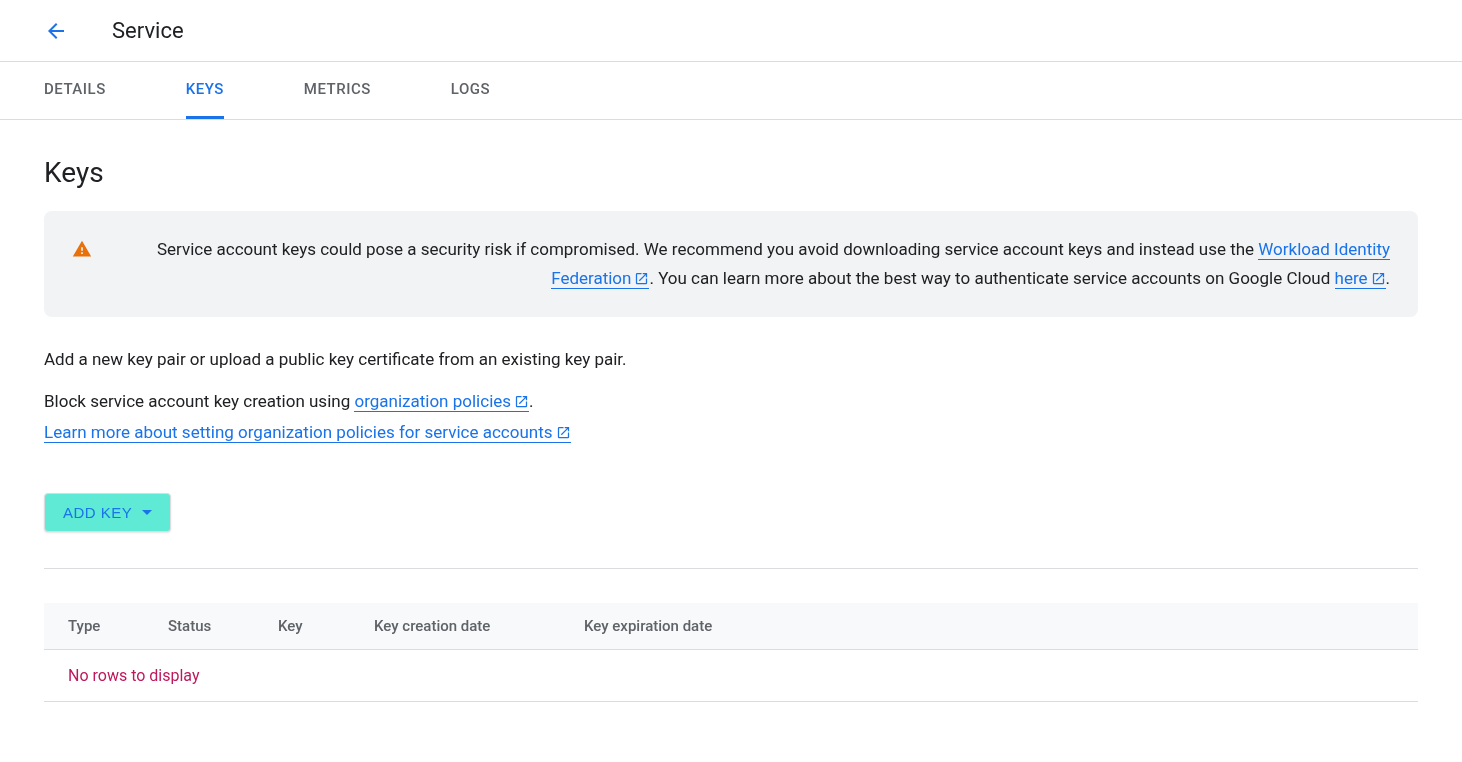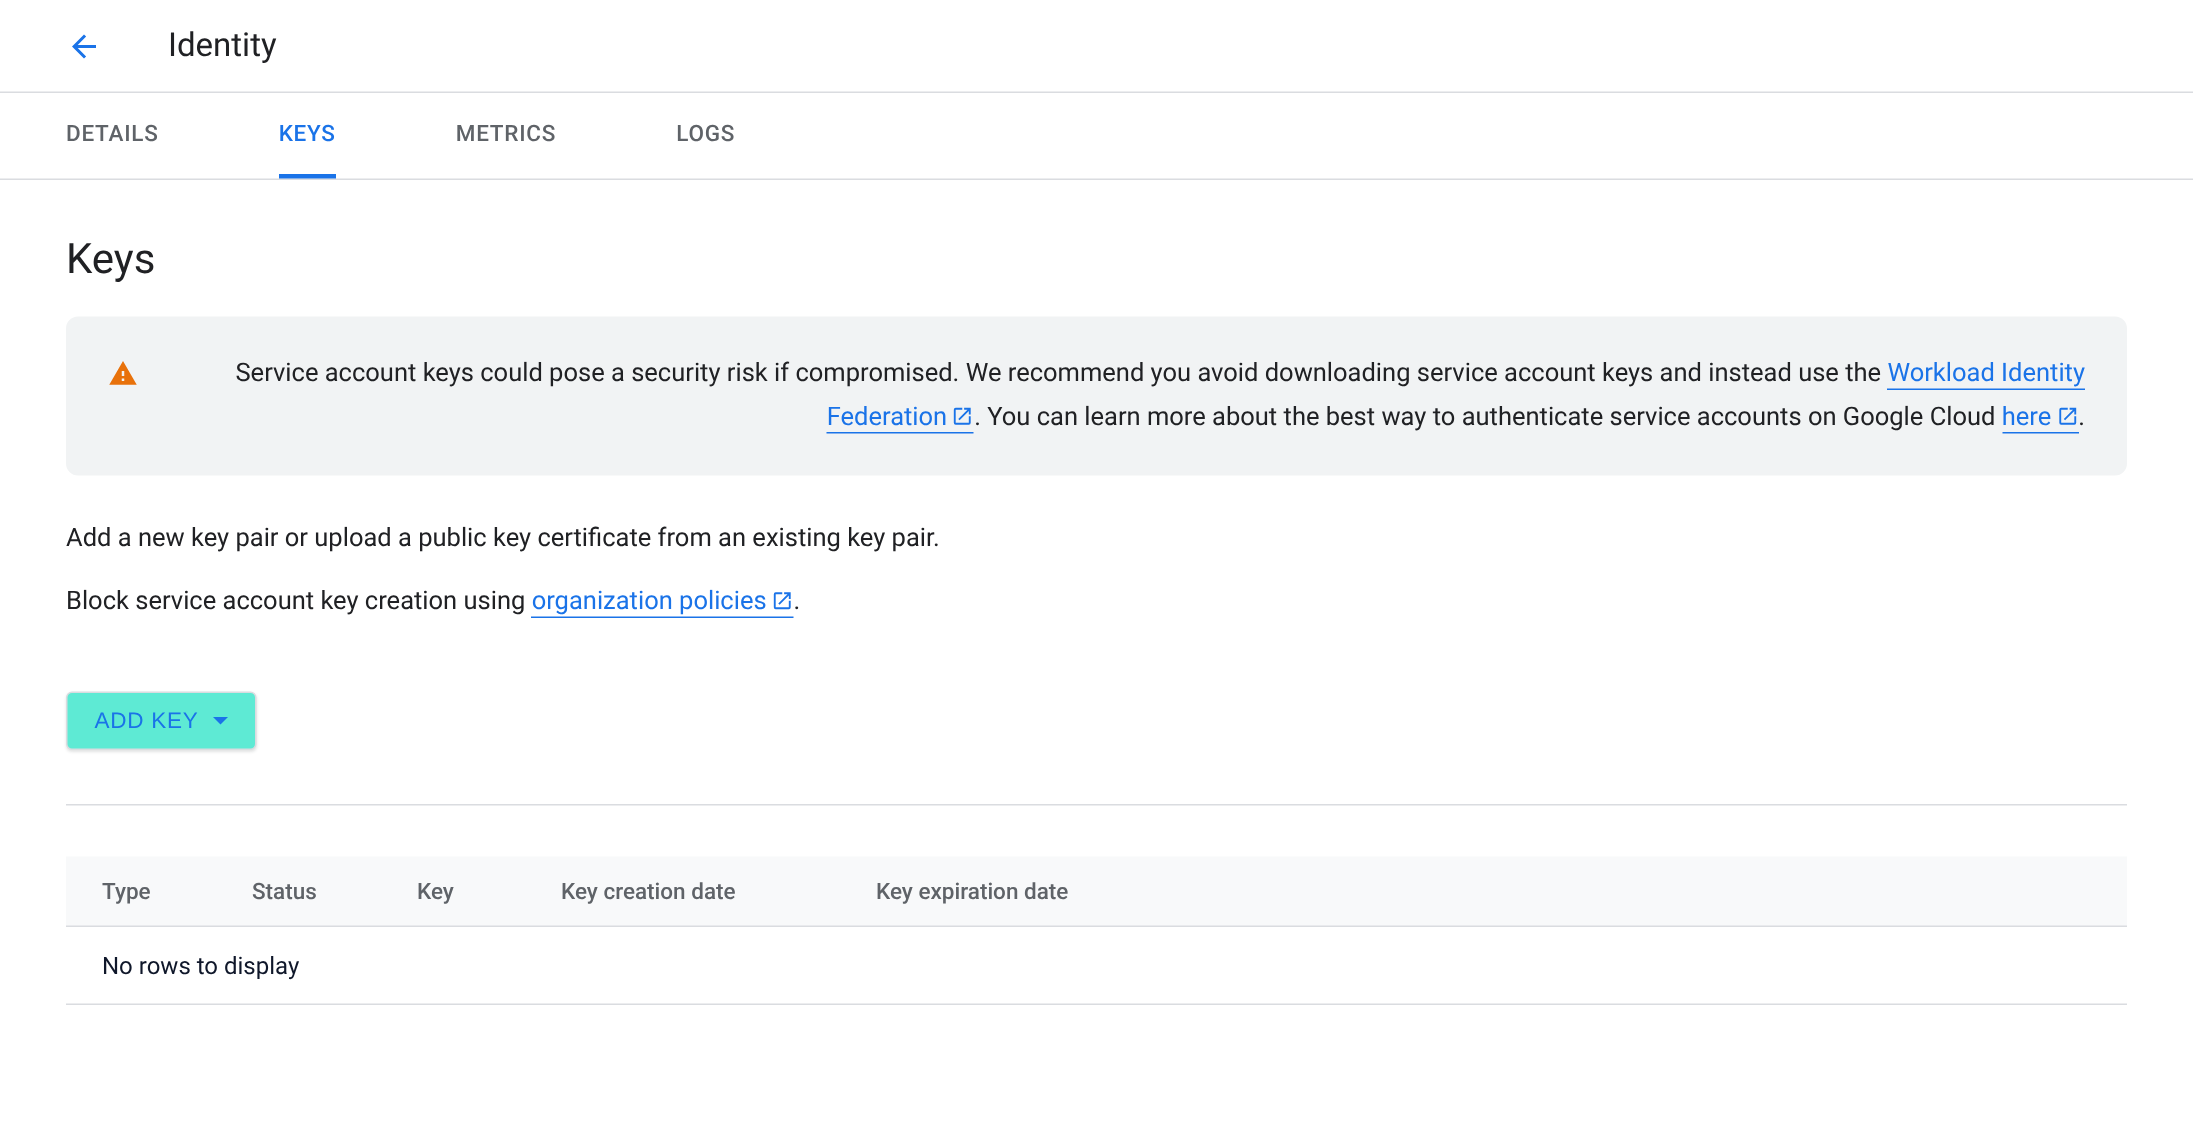--- a/index.html
+++ b/index.html
@@ -140,34 +140,34 @@
       margin-top: 34px;
     }
     .th-type { width: 100px; }
     .th-status { width: 110px; }
     .th-key { width: 96px; }
     .th-created { width: 210px; }
     .th-expiry { flex: 1; }
     .empty-row {
       padding: 16px 24px;
       font-size: 16px;
-      color: #0f172a;
+      color: #be185d;
       border-bottom: 1px solid #dadce0;
     }
   </style>
 </head>
 <body>
 
 <div class="header-bar">
   <span class="back-button">
     <svg width="24" height="24" viewBox="0 0 24 24" fill="none">
       <path d="M20 11H7.83l5.59-5.59L12 4l-8 8 8 8 1.41-1.41L7.83 13H20v-2z" fill="#1a73e8"></path>
     </svg>
   </span>
-  <span class="page-title">Identity</span>
+  <span class="page-title">Service</span>
 </div>
 
 <div class="tab-bar">
   <div class="tab">DETAILS</div>
   <div class="tab active">KEYS</div>
   <div class="tab">METRICS</div>
   <div class="tab">LOGS</div>
 </div>
 
 <div class="content">
@@ -193,20 +193,25 @@
   </div>
 
   <p class="desc-text">Add a new key pair or upload a public key certificate from an existing key pair.</p>
 
   <div class="block-row">
     <span>Block service account key creation using </span><a class="link"><span>organization policies</span><span class="ext-icon">
           <svg width="15" height="15" viewBox="0 0 24 24">
             <path d="M19 19H5V5h7V3H5a2 2 0 00-2 2v14a2 2 0 002 2h14a2 2 0 002-2v-7h-2v7zM14 3v2h3.59l-9.83 9.83 1.41 1.41L19 6.41V10h2V3h-7z" fill="#1a73e8"></path>
           </svg>
         </span></a><span>.</span><br>
+    <a class="link"><span>Learn more about setting organization policies for service accounts</span><span class="ext-icon">
+          <svg width="15" height="15" viewBox="0 0 24 24">
+            <path d="M19 19H5V5h7V3H5a2 2 0 00-2 2v14a2 2 0 002 2h14a2 2 0 002-2v-7h-2v7zM14 3v2h3.59l-9.83 9.83 1.41 1.41L19 6.41V10h2V3h-7z" fill="#1a73e8"></path>
+          </svg>
+        </span></a>
   </div>
 
   <button class="add-key-button">
     <span>ADD KEY</span>
     <span class="dropdown-caret"></span>
   </button>
 
   <div class="table-container">
     <div class="table-header">
       <div class="th-type">Type</div>

